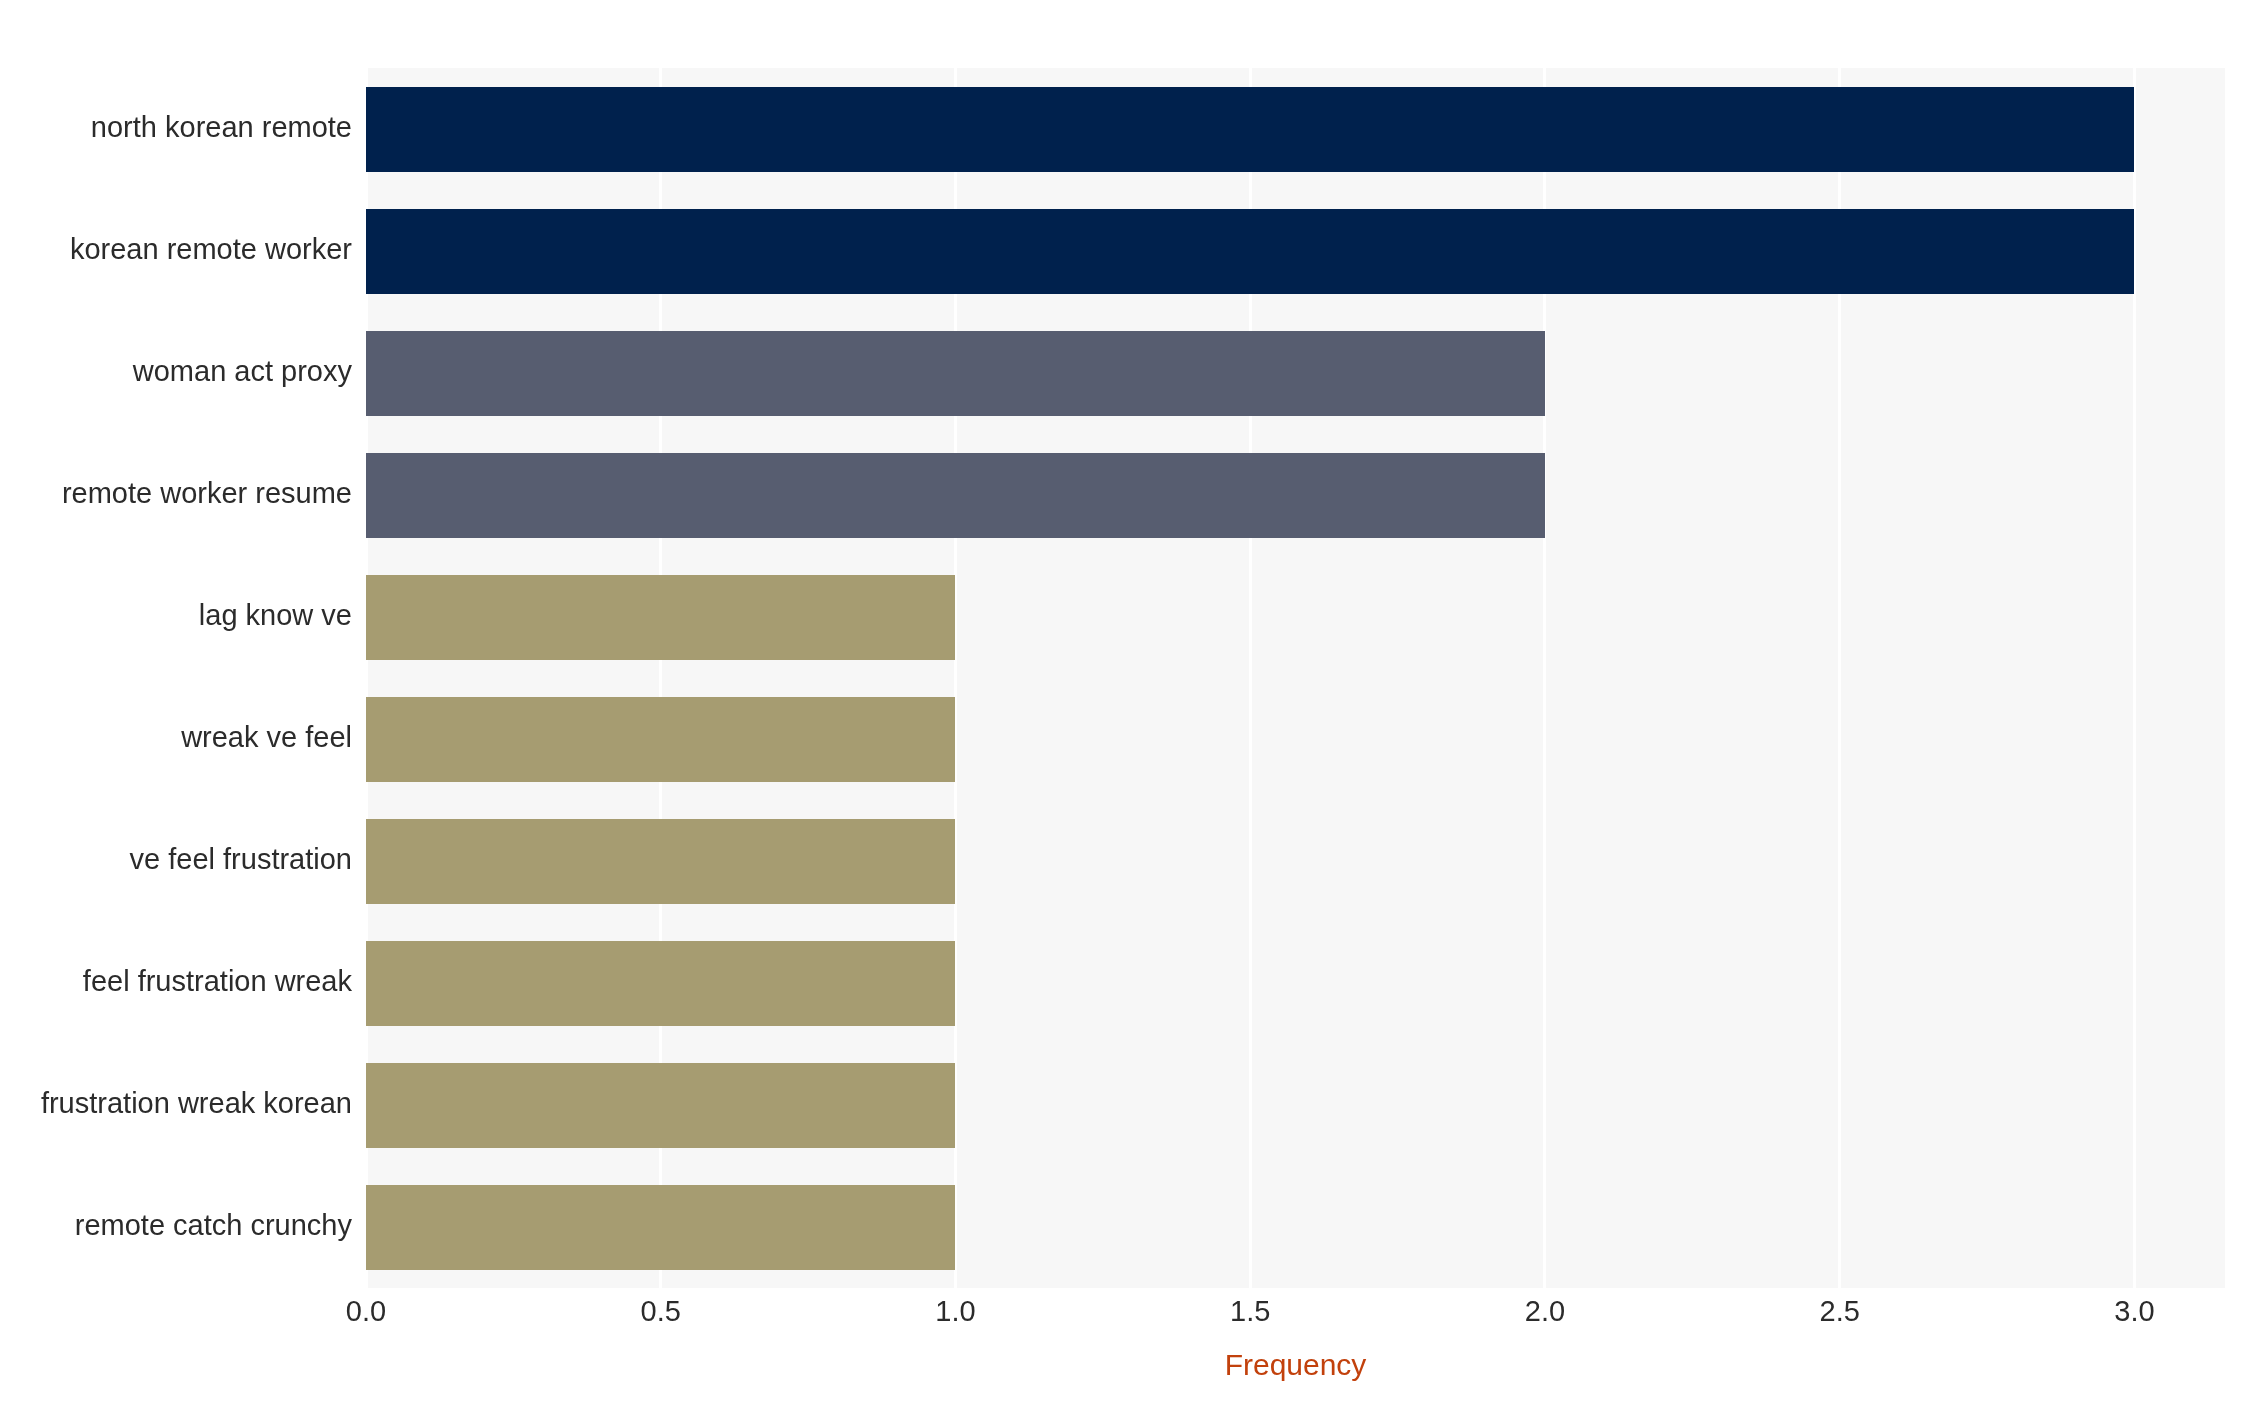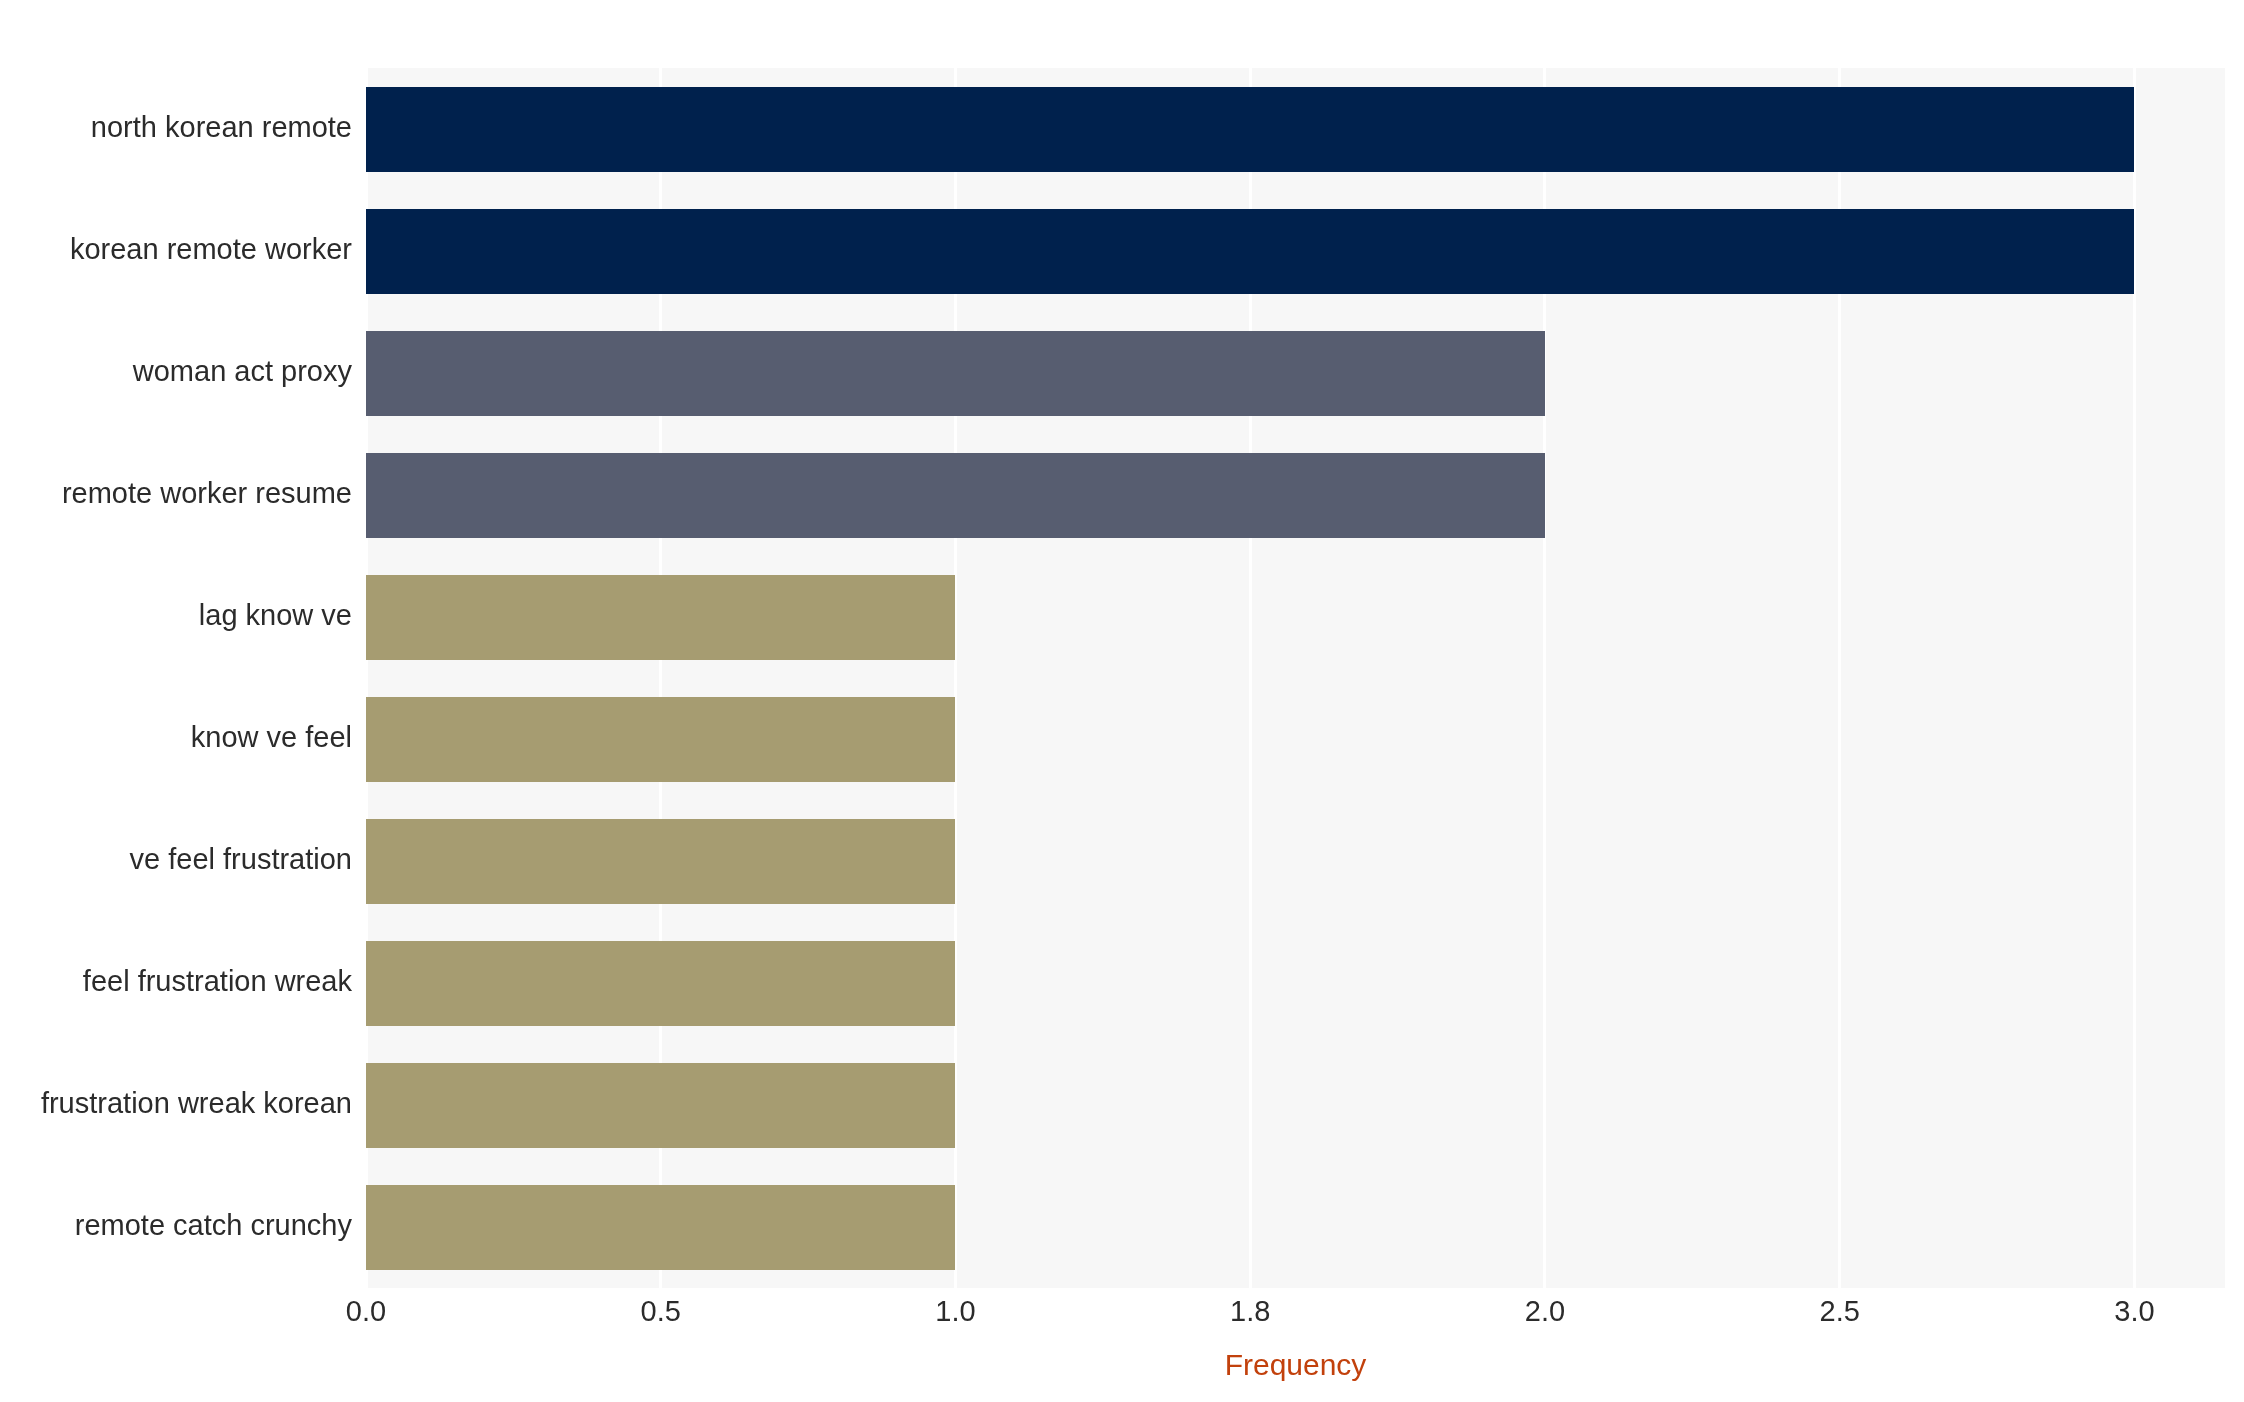--- a/index.html
+++ b/index.html
@@ -99,21 +99,21 @@
 
 <div id="figure">
 
 
   <div id="ytick-col">
       <div class="ytick-label" style="top: 45px;">north korean remote</div>
       <div class="ytick-label" style="top: 167px;">korean remote worker</div>
       <div class="ytick-label" style="top: 289px;">woman act proxy</div>
       <div class="ytick-label" style="top: 411px;">remote worker resume</div>
       <div class="ytick-label" style="top: 533px;">lag know ve</div>
-      <div class="ytick-label" style="top: 655px;">know ve feel</div>
+      <div class="ytick-label" style="top: 655px;">wreak ve feel</div>
       <div class="ytick-label" style="top: 777px;">ve feel frustration</div>
       <div class="ytick-label" style="top: 899px;">feel frustration wreak</div>
       <div class="ytick-label" style="top: 1021px;">frustration wreak korean</div>
       <div class="ytick-label" style="top: 1143px;">remote catch crunchy</div>
     </div>
 
   <div id="plot-area">
       <div class="gridline-v" style="left: -1.5px;"></div>
       <div class="gridline-v" style="left: 293.243px;"></div>
       <div class="gridline-v" style="left: 587.985px;"></div>
@@ -151,17 +151,17 @@
       <div class="bar-row" style="top: 1098px; height: 122px;">
         <div class="bar" style="width: 589.485px; background: rgb(166, 156, 113); top: 18.5px;"></div>
       </div>
     </div>
 
   <div id="xaxis-title">Frequency</div>
 
 <div class="xtick-label" style="left: 366px;">0.0</div>
     <div class="xtick-label" style="left: 660.743px;">0.5</div>
     <div class="xtick-label" style="left: 955.485px;">1.0</div>
-    <div class="xtick-label" style="left: 1250.23px;">1.8</div>
+    <div class="xtick-label" style="left: 1250.23px;">1.5</div>
     <div class="xtick-label" style="left: 1544.97px;">2.0</div>
     <div class="xtick-label" style="left: 1839.71px;">2.5</div>
     <div class="xtick-label" style="left: 2134.46px;">3.0</div>
   </div>
 
 </body></html>

